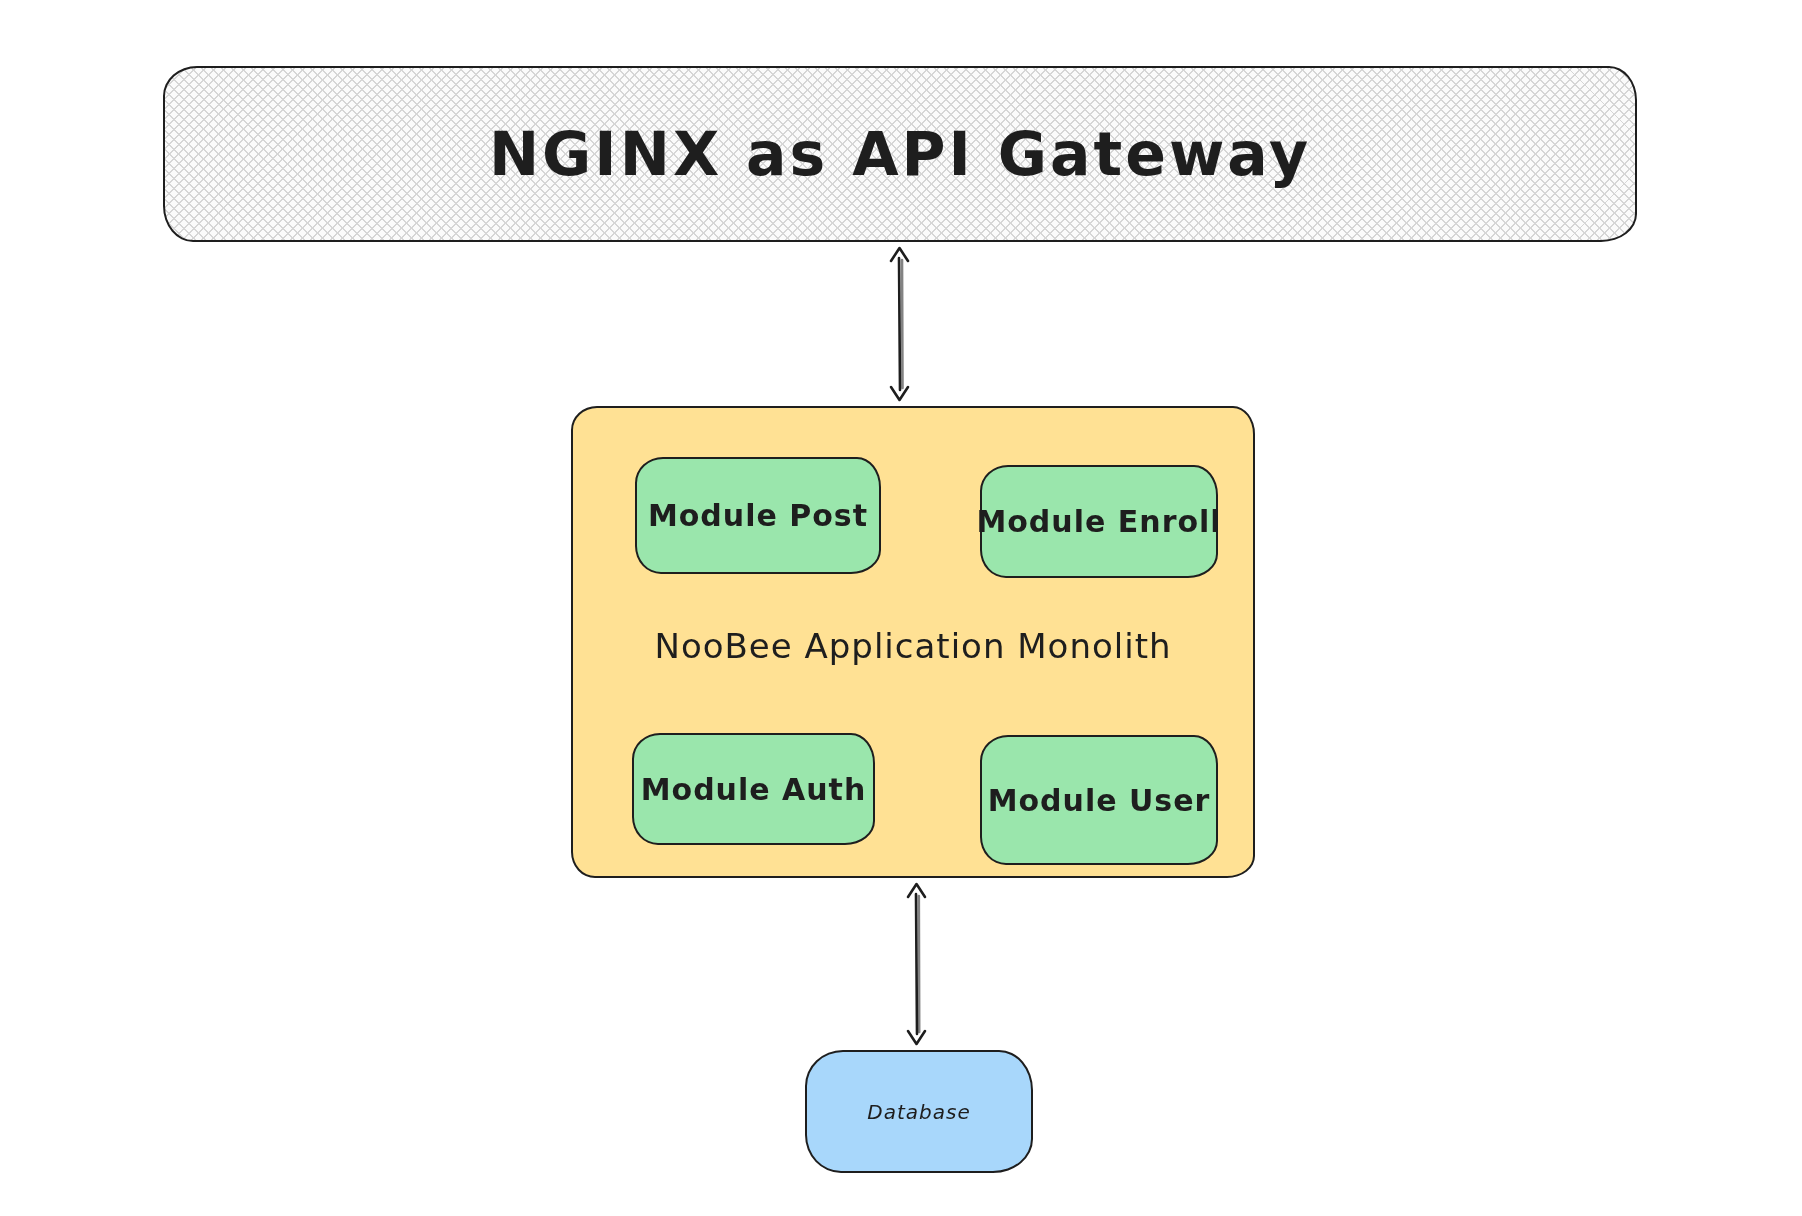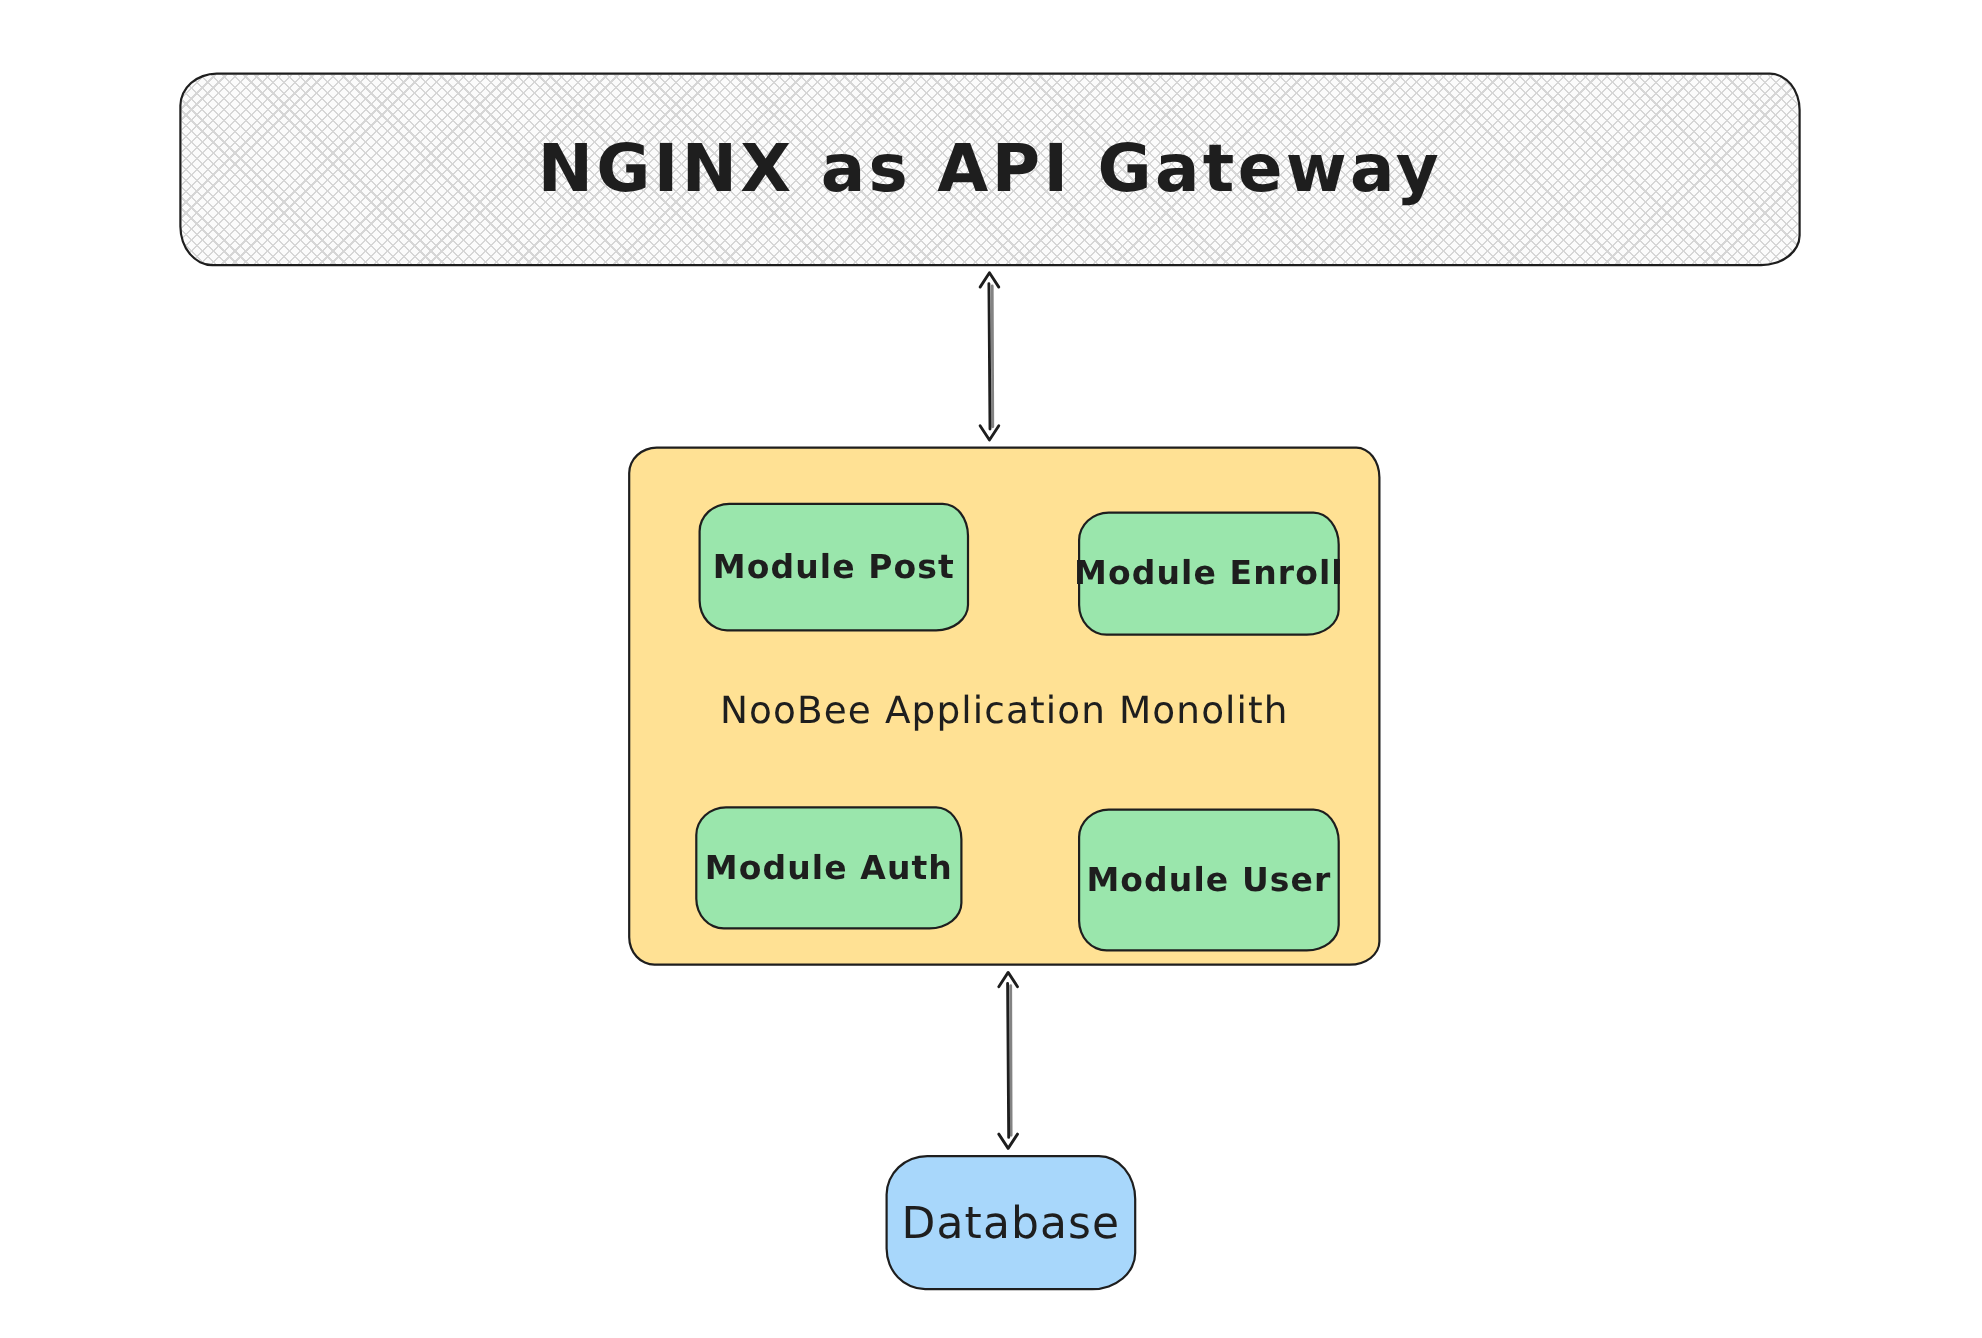--- a/index.html
+++ b/index.html
@@ -82,23 +82,24 @@
   #module-user   { left: 407px; top: 327px; width: 238px; height: 130px; }
 
   
   #database {
     left: 805px; top: 1050px;
     width: 228px; height: 123px;
     border-radius: 38px 34px 40px 36px / 36px 40px 34px 38px;
     background: var(--database-fill);
   }
   #database .node-label {
-    font-size: 40px;
+    font-size: 20px;
     font-weight: 500;
     letter-spacing: 1px;
+    font-style: italic;
   }
 
   
   .connector { position: absolute; }
   .connector svg path {
     stroke: var(--stroke);
     stroke-width: 2.6;
     fill: none;
     stroke-linecap: round;
     stroke-linejoin: round;

